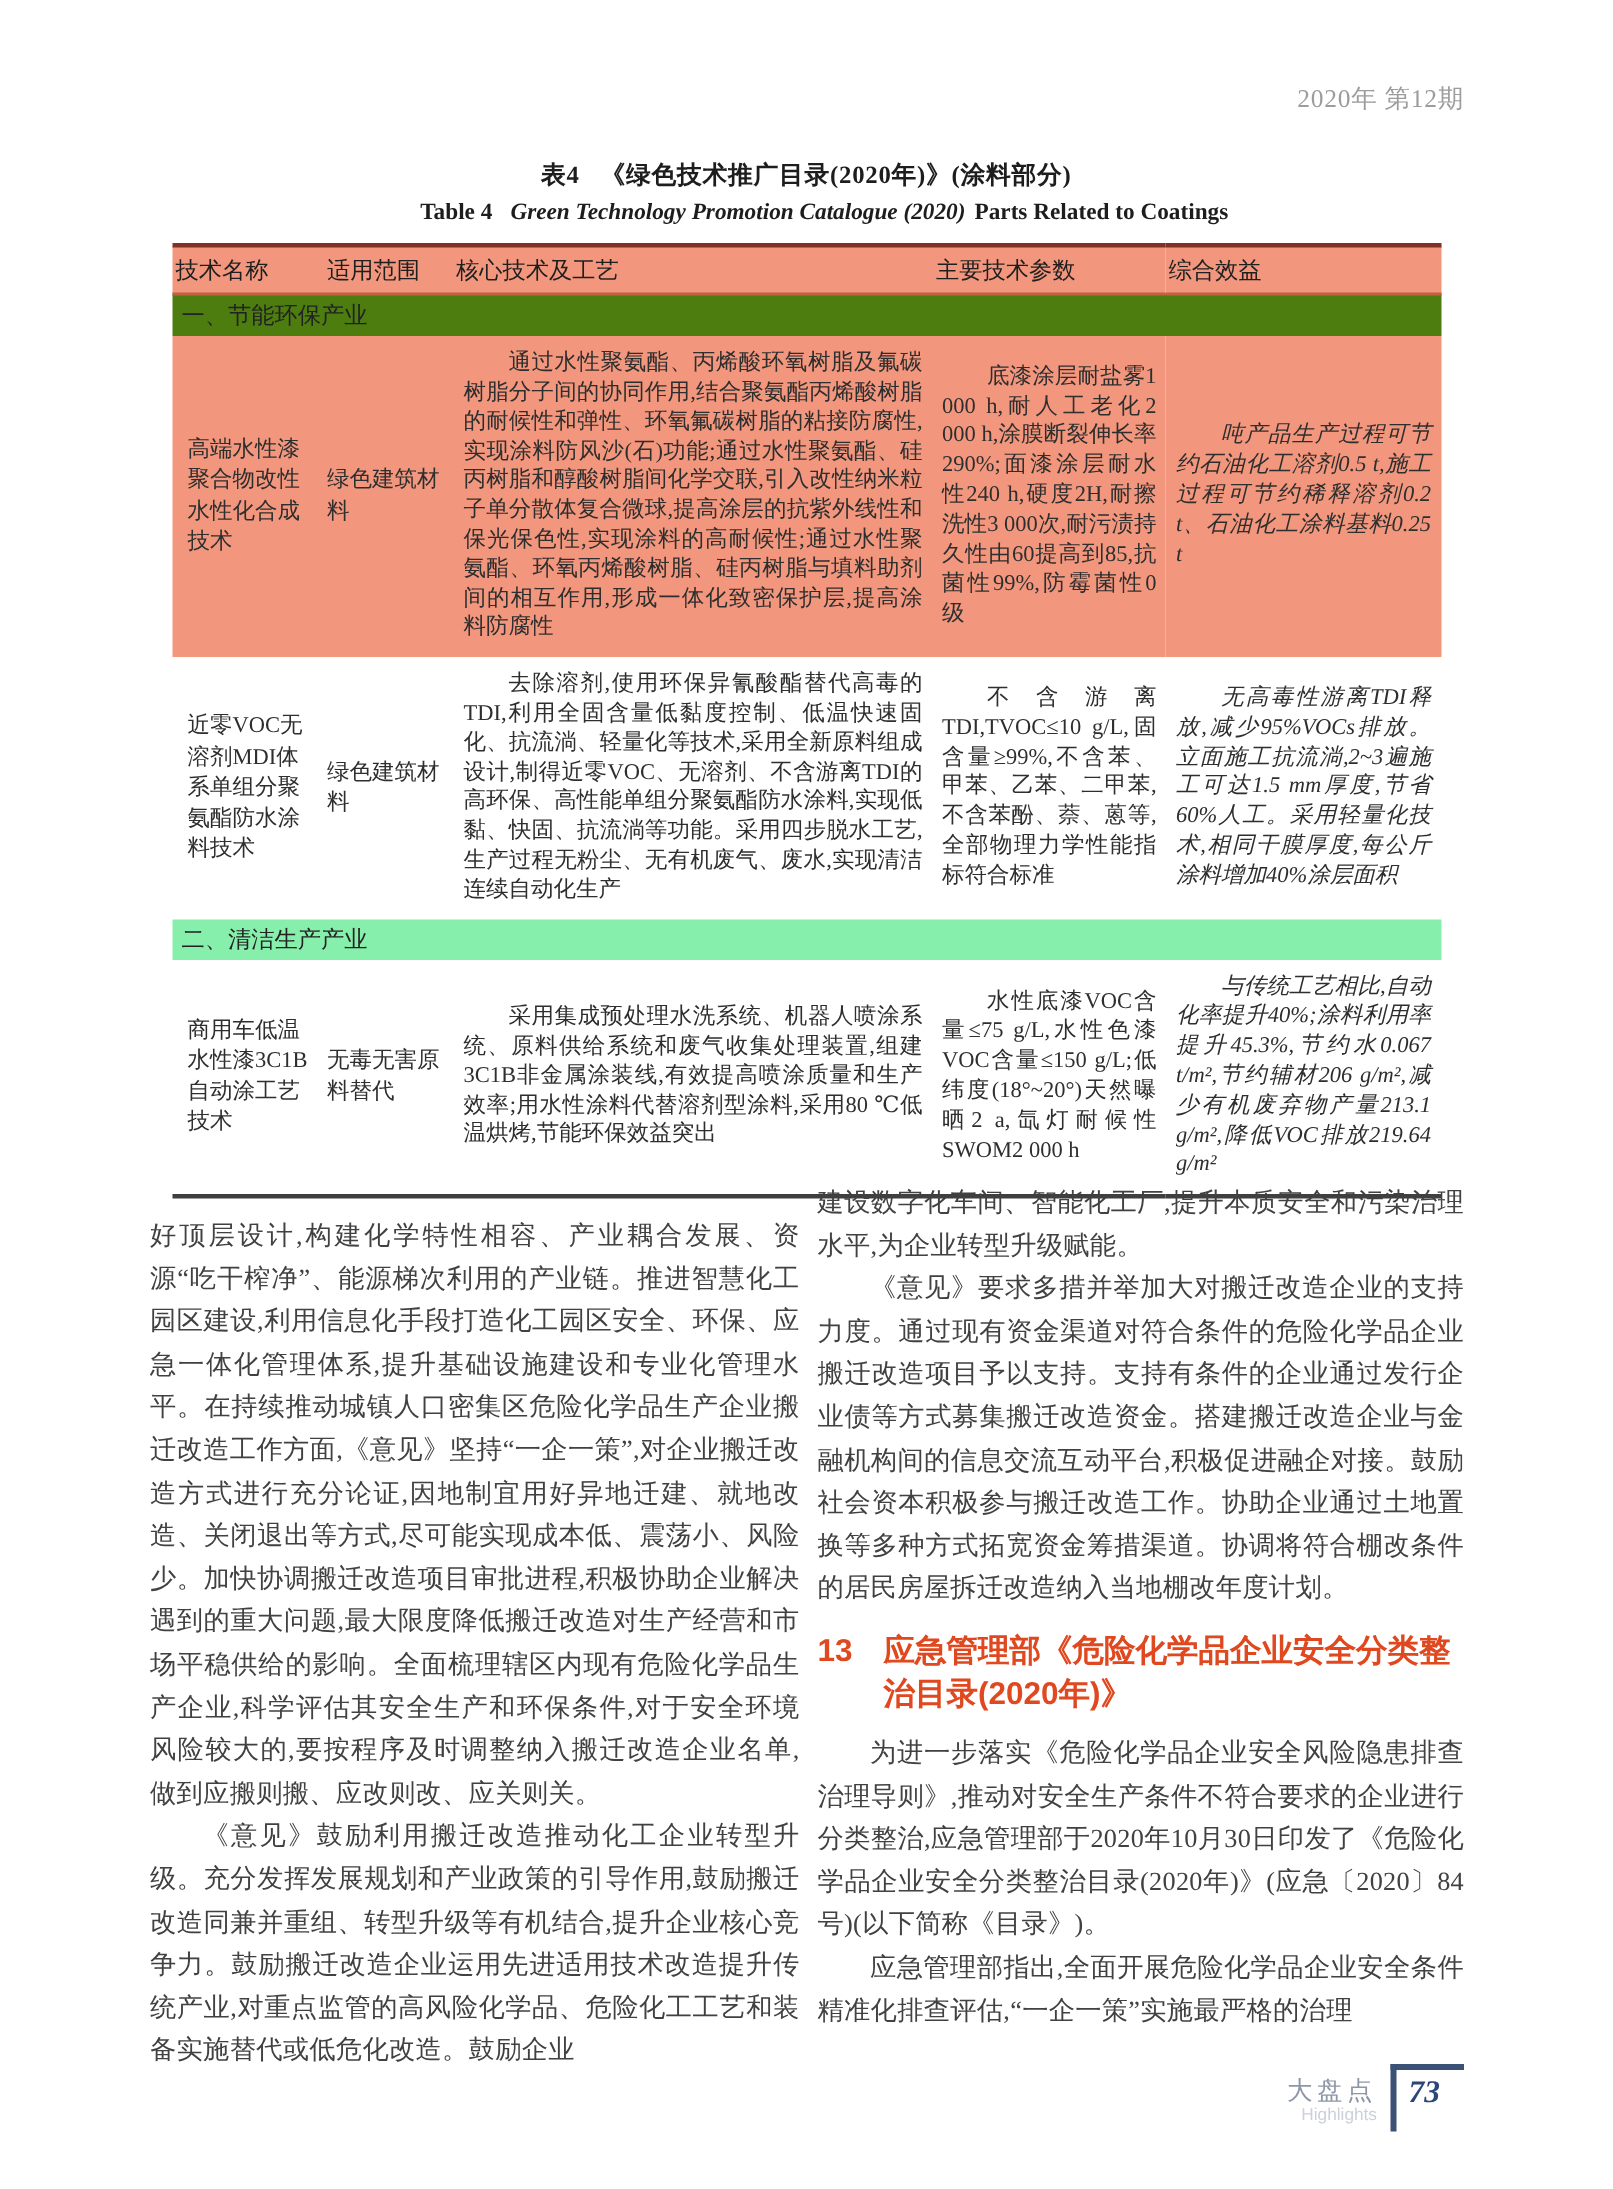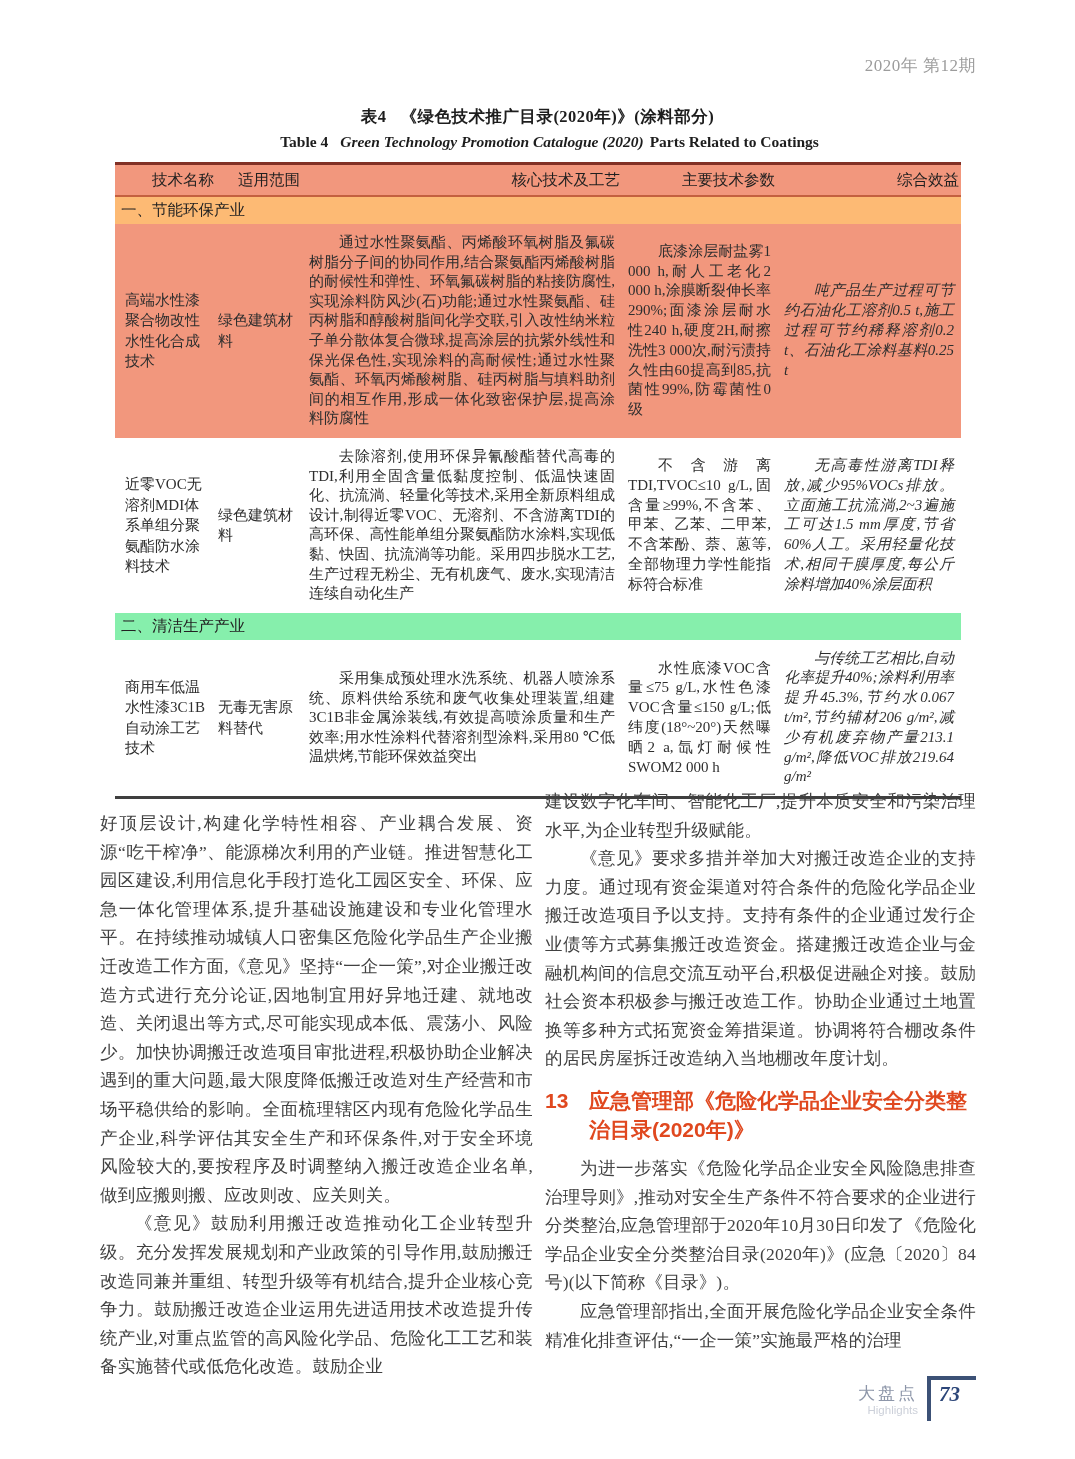--- a/index.html
+++ b/index.html
@@ -33,24 +33,24 @@
 
   
   .table-wrap { position:absolute; top:162px; left:115px; width:846px; }
   table.green-table {
     width:100%; border-collapse:collapse; table-layout:fixed;
     border-top:3px solid #823126; border-bottom:3px solid #3f3f3f;
     font-size:15px; color:#2e2e2e;
   }
   table.green-table thead th {
     background:#f2977d; font-weight:normal; font-size:15.5px; color:#1f1f1f;
-    padding:5px 2px 4px; border-bottom:2px solid #c4603f; text-align:right;
+    padding:5px 2px 4px; border-bottom:2px solid #c4603f; text-align:left;
   }
   td.section-cell { padding:3px 2px 3px 6px; font-size:15.5px; color:#222; text-align:left; }
-  tr.section-light td { background:#fdba74; }
+  tr.section-light td { background:#4d7c0f; }
   tr.section-salmon td { background:#86efac; }
   tr.row-salmon td { background:#f2977d; }
   tr.row-white td { background:#ffffff; }
   td.cell-name  { padding:8px 2px 8px 10px; vertical-align:middle; line-height:20.5px; text-align:left; }
   td.cell-scope { padding:8px 2px; vertical-align:middle; line-height:20.5px; text-align:left; }
   td.cell-core  { padding:9px 7px; vertical-align:middle; line-height:19.6px; text-align:justify; text-indent:2em; }
   td.cell-params{ padding:9px 6px; vertical-align:middle; line-height:19.8px; text-align:justify; text-indent:2em; }
   td.cell-benefit{ padding:9px 7px; vertical-align:middle; line-height:19.8px; text-align:justify; text-indent:2em;font-style:italic; }
 
   

